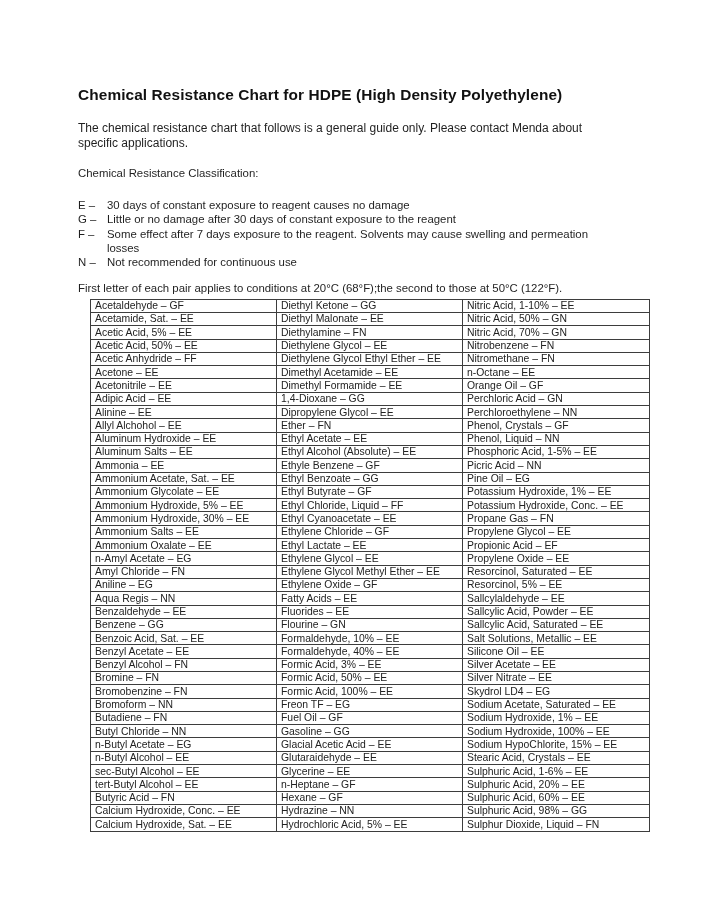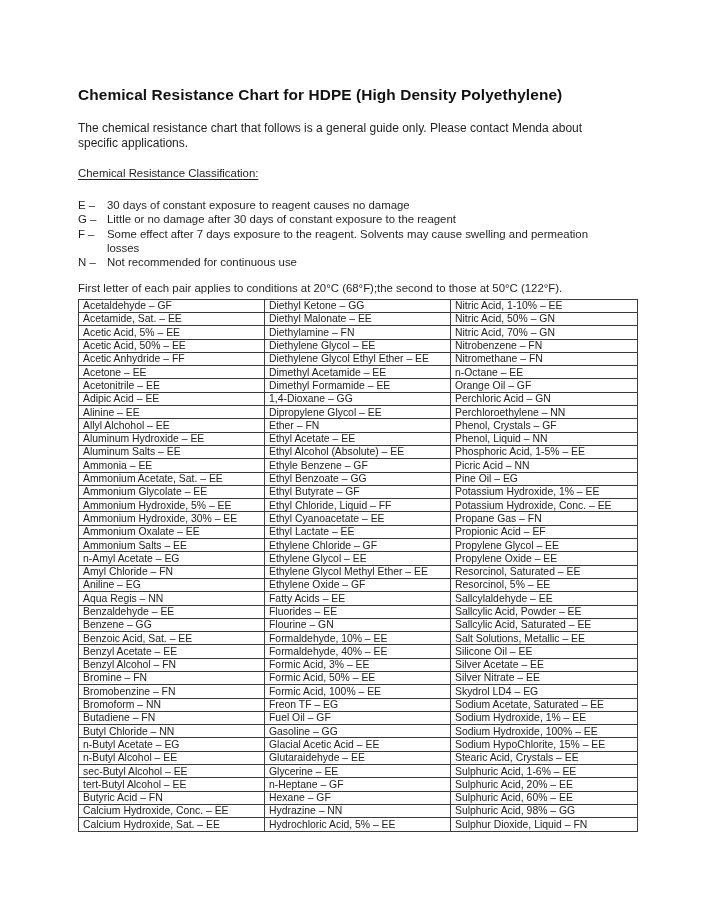--- a/index.html
+++ b/index.html
@@ -30,21 +30,20 @@
   }
   .intro {
     font-size: 12px;
     line-height: 14.6px;
     margin: 0 0 17px 0;
     max-width: 515px;
   }
   .clf-heading {
     font-size: 11.4px;
     font-weight: normal;
-    text-decoration: underline;
     text-underline-offset: 2px;
     margin: 0 0 19px 0;
   }
   .clf-list {
     margin: 0 0 11px 0;
   }
   .clf-item {
     display: flex;
     font-size: 11.4px;
     line-height: 14.3px;
@@ -58,20 +57,21 @@
   .note {
     font-size: 11.4px;
     line-height: 14px;
     margin: 6px 0 4px 0;
     white-space: nowrap;
   }
   table.resistance {
     border-collapse: collapse;
     table-layout: fixed;
     width: 559px;
+    margin-left: 12px;
   }
   table.resistance col.c1 { width: 186px; }
   table.resistance col.c2 { width: 186px; }
   table.resistance col.c3 { width: 187px; }
   table.resistance td {
     border: 1px solid #3d3d3d;
     font-size: 10.4px;
     line-height: 11.3px;
     padding: 0.5px 2px 0.5px 4px;
     white-space: nowrap;
@@ -197,30 +197,30 @@
           <td>Ammonium Hydroxide, 5% – EE</td>
           <td>Ethyl Chloride, Liquid – FF</td>
           <td>Potassium Hydroxide, Conc. – EE</td>
         </tr>
         <tr>
           <td>Ammonium Hydroxide, 30% – EE</td>
           <td>Ethyl Cyanoacetate – EE</td>
           <td>Propane Gas – FN</td>
         </tr>
         <tr>
+          <td>Ammonium Salts – EE</td>
+          <td>Ethylene Chloride – GF</td>
+          <td>Propylene Glycol – EE</td>
+        </tr>
+        <tr>
           <td>Ammonium Oxalate – EE</td>
           <td>Ethyl Lactate – EE</td>
           <td>Propionic Acid – EF</td>
         </tr>
         <tr>
-          <td>Ammonium Salts – EE</td>
-          <td>Ethylene Chloride – GF</td>
-          <td>Propylene Glycol – EE</td>
-        </tr>
-        <tr>
           <td>n-Amyl Acetate – EG</td>
           <td>Ethylene Glycol – EE</td>
           <td>Propylene Oxide – EE</td>
         </tr>
         <tr>
           <td>Amyl Chloride – FN</td>
           <td>Ethylene Glycol Methyl Ether – EE</td>
           <td>Resorcinol, Saturated – EE</td>
         </tr>
         <tr>

